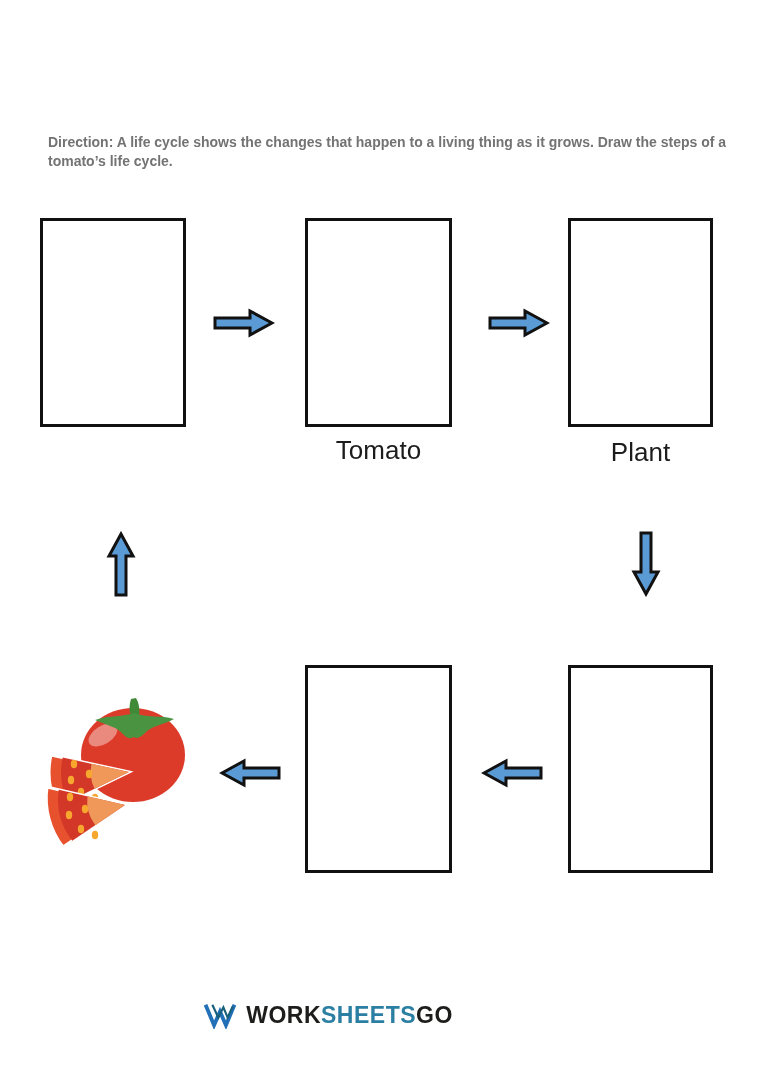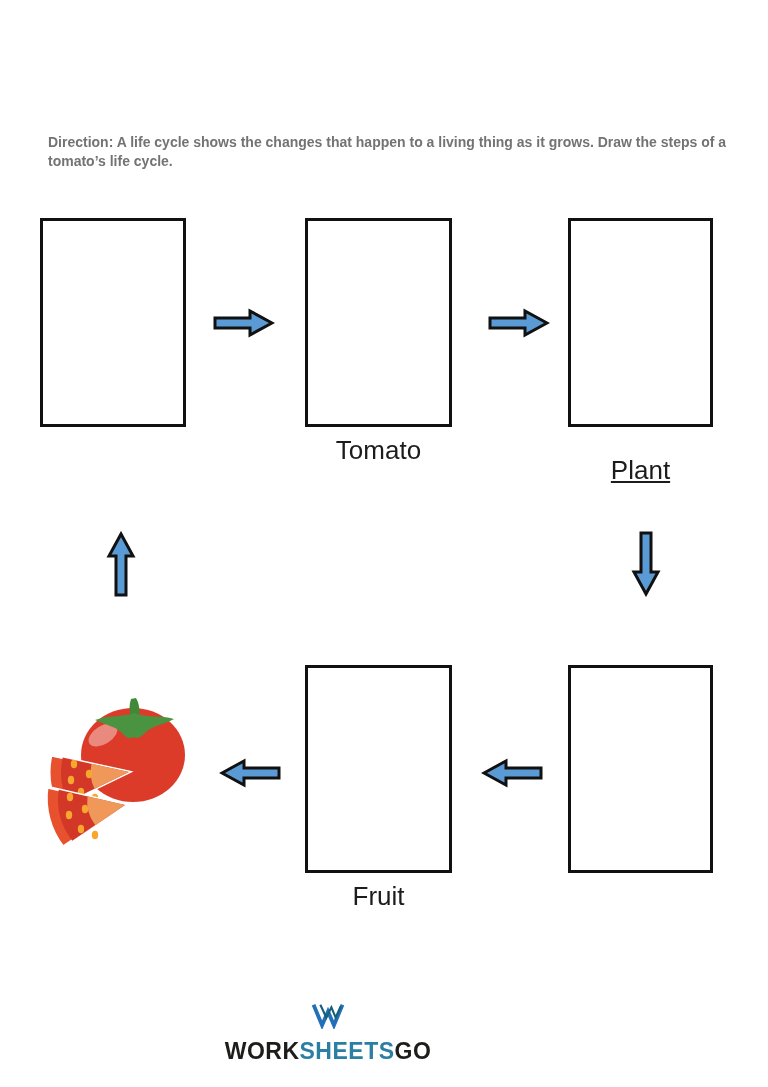--- a/index.html
+++ b/index.html
@@ -16,54 +16,53 @@
              font-size:14px;font-weight:bold;line-height:1.35;color:#737373;margin-left:18px;}
   .draw-box{position:absolute;border:3px solid #111;background:#fff;box-sizing:border-box;}
   #box-seed  {left:40px; top:218px;width:146px;height:209px;}
   #box-sprout{left:305px;top:218px;width:147px;height:209px;}
   #box-plant {left:568px;top:218px;width:145px;height:209px;}
   #box-fruit {left:305px;top:665px;width:147px;height:208px;}
   #box-flower{left:568px;top:665px;width:145px;height:208px;}
   .stage-label{position:absolute;text-align:center;font-size:26px;color:#1c1c1c;}
   #label-seed  {left:40px; top:437px;width:146px;}
   #label-sprout{left:305px;top:435px;width:147px;}
-  #label-plant {left:568px;top:455px;width:145px;text-decoration:underline;}
+  #label-plant {left:568px;top:437px;width:145px;}
   #label-fruit {left:305px;top:881px;width:147px;}
   #label-flower{left:568px;top:881px;width:145px;}
   .arrow{position:absolute;}
   #arrow-right-1{left:213px;top:307px;}
   #arrow-right-2{left:488px;top:307px;}
   #arrow-down   {left:631px;top:531px;}
   #arrow-up     {left:106px;top:531px;}
   #arrow-left-1 {left:481px;top:757px;}
   #arrow-left-2 {left:219px;top:757px;}
   #tomato{position:absolute;left:33px;top:693px;}
   #footer-logo{position:absolute;top:1001px;left:0;width:656px;display:flex;
-               justify-content:center;align-items:center;gap:9px;flex-direction:column;}
+               justify-content:center;align-items:center;gap:9px;}
   #logo-text{font-size:23px;font-weight:bold;letter-spacing:0.5px;color:#1d1d1b;}
   #logo-text .accent{color:#2b7fa3;}
 </style>
 </head>
 <body>
 
 <div id="page">
 
 
 
   <div id="direction">Direction: A life cycle shows the changes that happen to a living thing as it grows. Draw the steps of a tomato’s life cycle.</div>
 
   <div id="box-seed" class="draw-box"></div>
   <div id="box-sprout" class="draw-box"></div>
   <div id="box-plant" class="draw-box"></div>
   <div id="box-fruit" class="draw-box"></div>
   <div id="box-flower" class="draw-box"></div>
 
   <div id="label-sprout" class="stage-label">Tomato</div>
   <div id="label-plant" class="stage-label">Plant</div>
-  <div id="label-fruit" class="stage-label">Fruit</div>
 
   <svg id="arrow-right-1" class="arrow" width="62" height="32" viewBox="0 0 62 32">
     <polygon points="2,11 37,11 37,4 59,16 37,28 37,21 2,21" fill="#5b9bd5" stroke="#111" stroke-width="3"></polygon>
   </svg>
   <svg id="arrow-right-2" class="arrow" width="62" height="32" viewBox="0 0 62 32">
     <polygon points="2,11 37,11 37,4 59,16 37,28 37,21 2,21" fill="#5b9bd5" stroke="#111" stroke-width="3"></polygon>
   </svg>
   <svg id="arrow-down" class="arrow" width="30" height="66" viewBox="0 0 30 66">
     <polygon points="10,2 20,2 20,41 27,41 15,63 3,41 10,41" fill="#5b9bd5" stroke="#111" stroke-width="3"></polygon>
   </svg>

